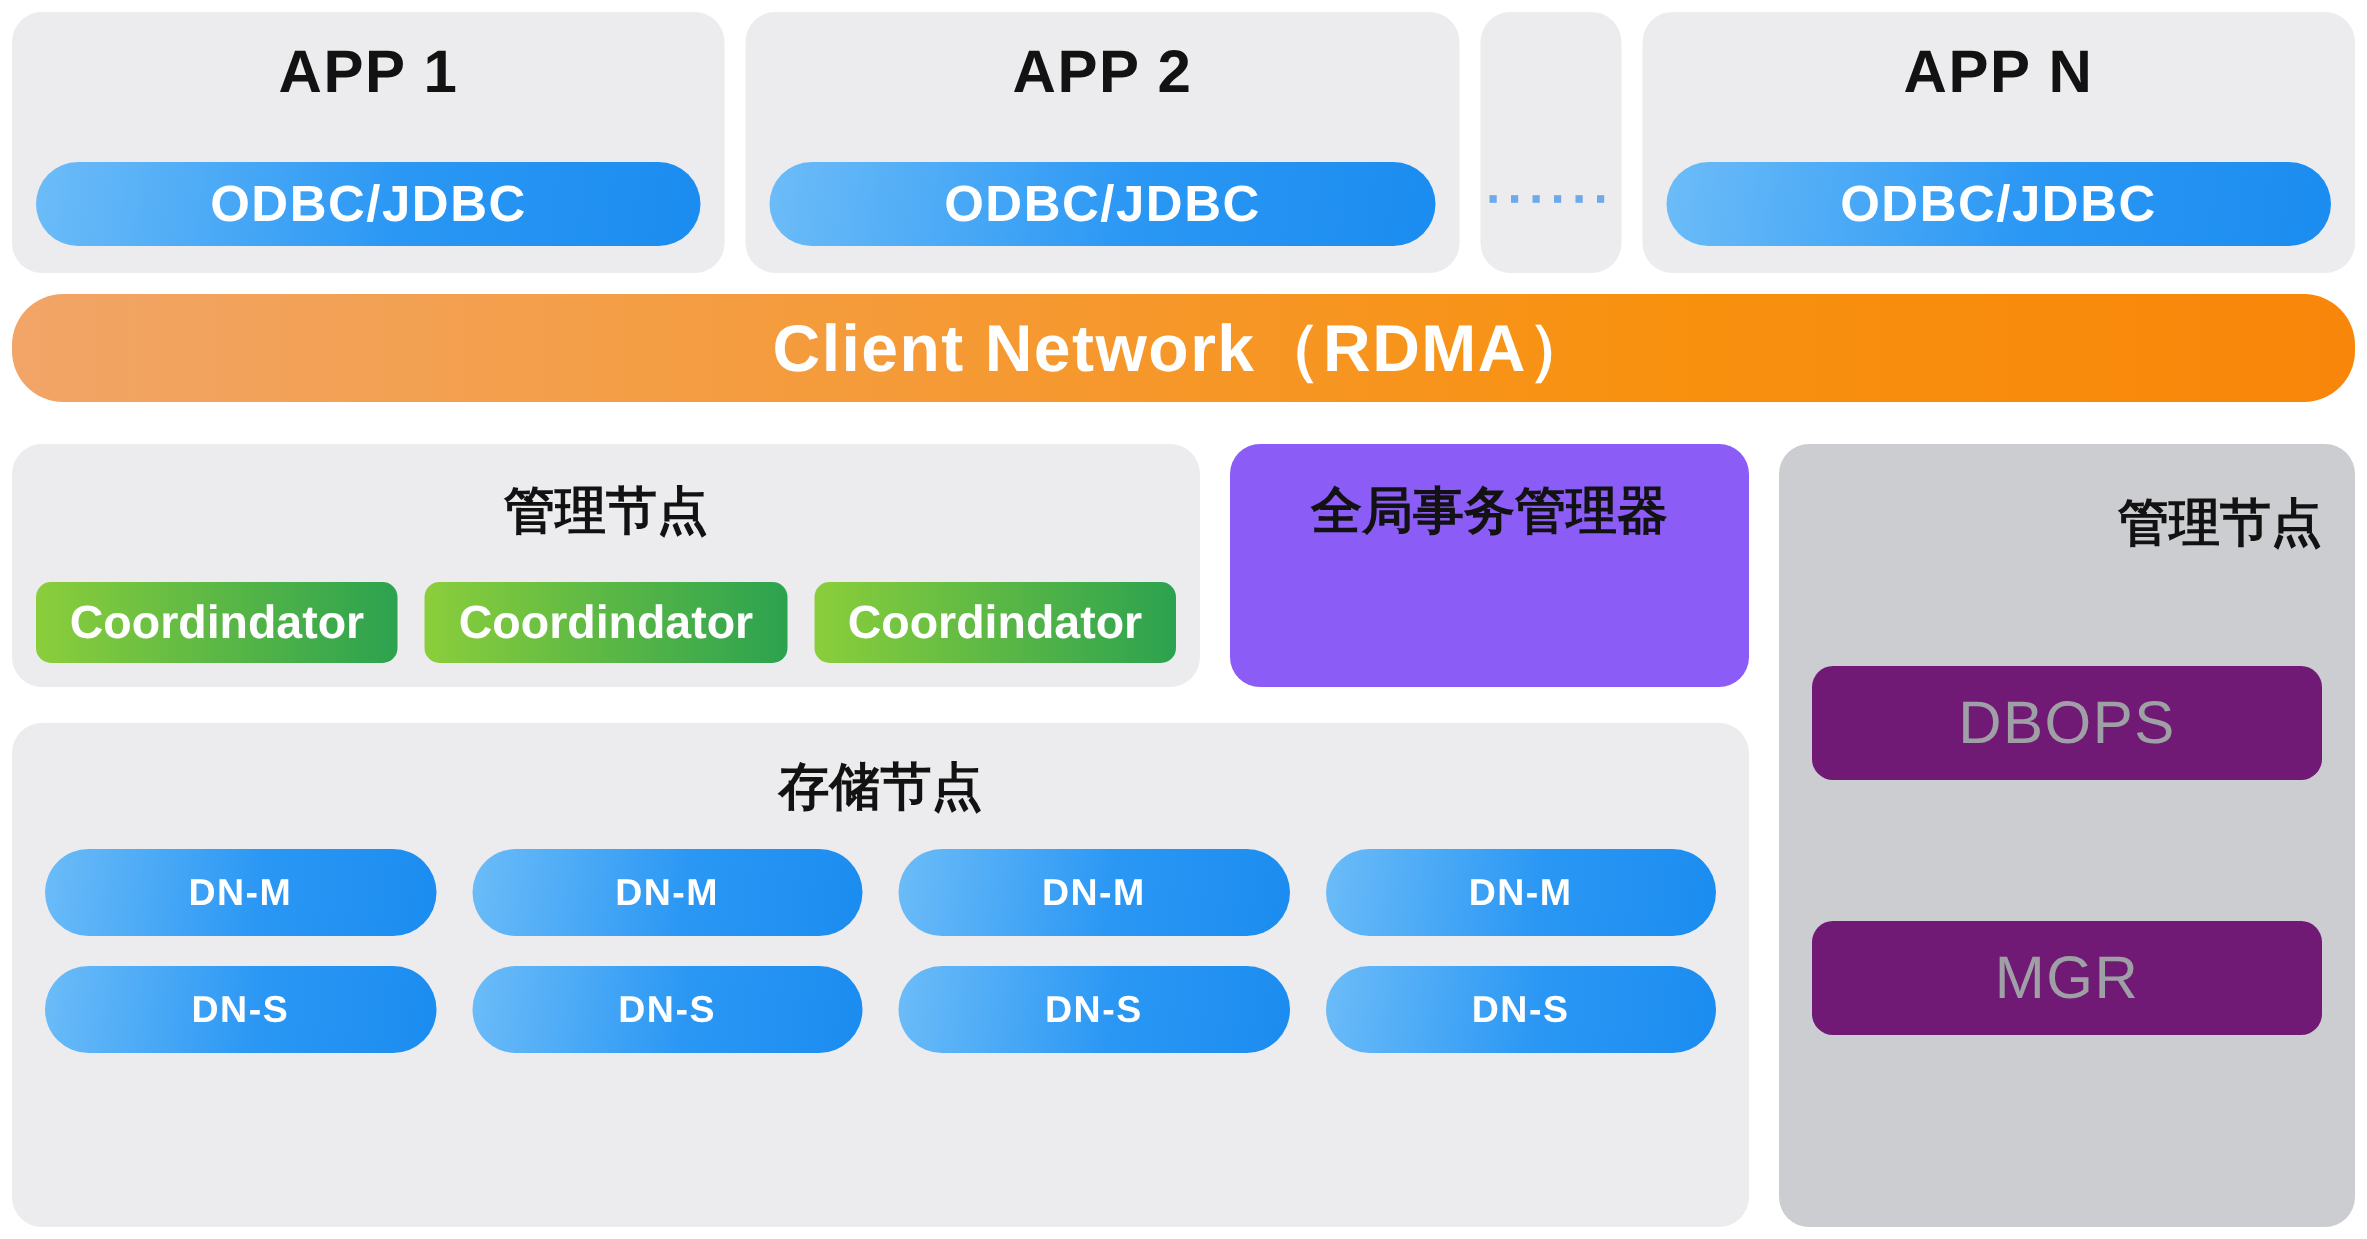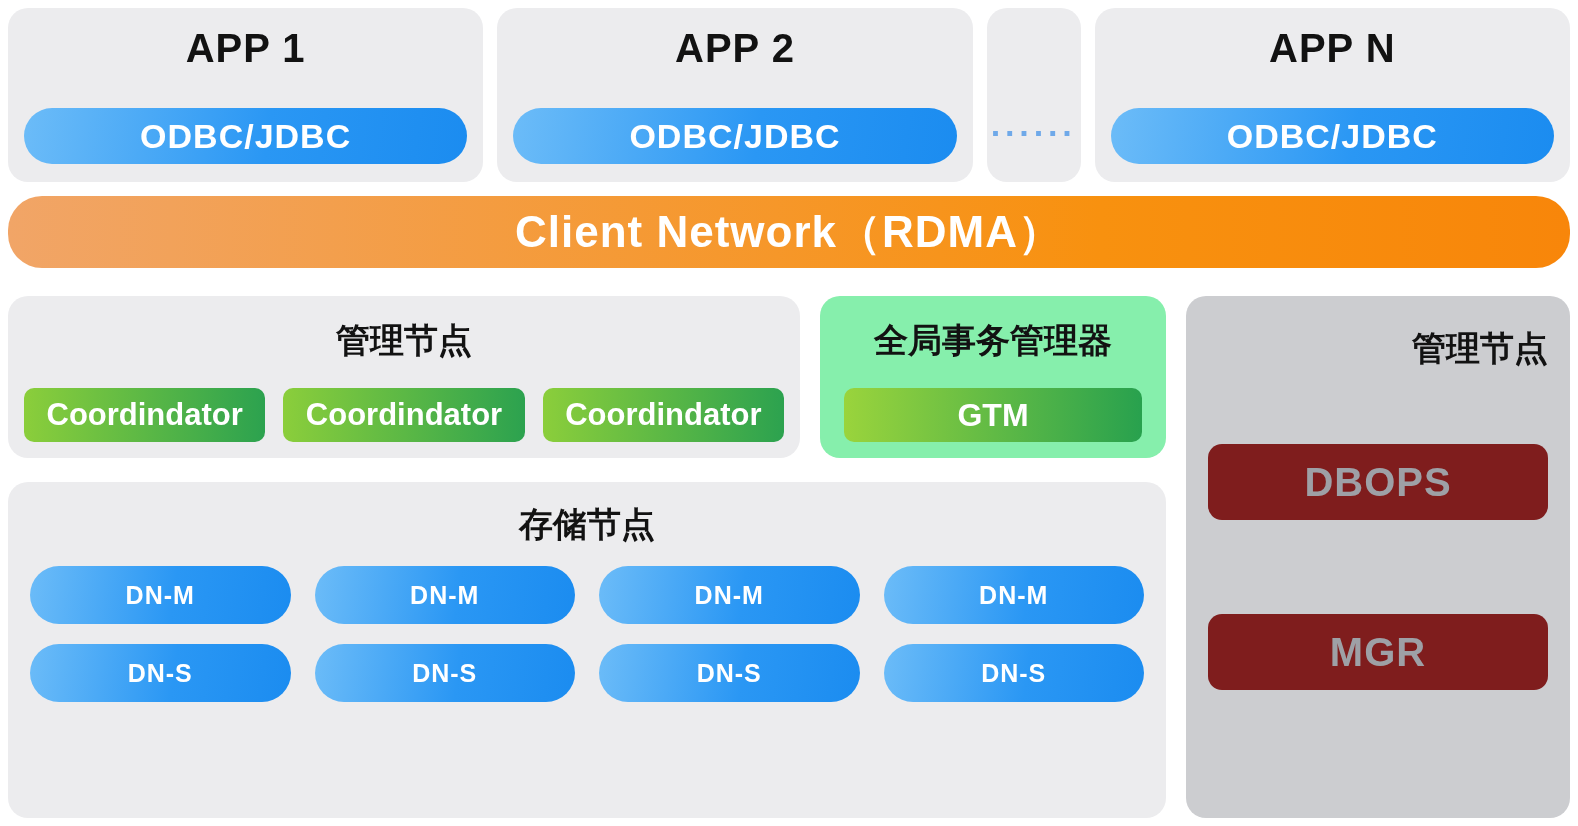--- a/index.html
+++ b/index.html
@@ -74,23 +74,24 @@
   .mid-row { display: flex; gap: 20px; height: 162px; }
 
   .compute-box {
     width: 792px;
     background: #ececee;
     border-radius: 20px;
     padding: 0 16px;
   }
   .gtm-box {
     flex: 1 1 0;
-    background: #86efac;
+    background: #8b5cf6;
     border-radius: 20px;
     padding: 0 24px;
+    font-family: Liberation Mono, monospace;
   }
   .section-title {
     text-align: center;
     font-size: 34px; font-weight: 800;
     margin-top: 22px;
     color: #121212;
   }
   .green-row { display: flex; gap: 18px; margin-top: 24px; align-items: flex-end; }
   .pill-green {
     flex: 1 1 0;
@@ -134,23 +135,23 @@
   .mgmt-box {
     flex: 1 1 0;
     background: #cccdd0;
     border-radius: 20px;
     padding: 0 22px;
   }
   .mgmt-box .section-title { margin-top: 30px; text-align: right; }
   .pill-gray {
     height: 76px;
     border-radius: 14px;
-    background: #7f1d1d;
+    background: #701a75;
     color: #9ea0a6;
-    font-size: 40px; font-weight: 700;
+    font-size: 40px; font-weight: 400;
     display: flex; align-items: center; justify-content: center;
     letter-spacing: 1px;
   }
   .pill-gray.first { margin-top: 72px; }
   .pill-gray.second { margin-top: 94px; }
 </style>
 </head>
 <body>
 
 <div class="canvas">
@@ -184,21 +185,20 @@
           <div class="section-title">管理节点</div>
           <div class="green-row">
             <div class="pill-green">Coordindator</div>
             <div class="pill-green">Coordindator</div>
             <div class="pill-green">Coordindator</div>
           </div>
         </div>
 
         <div class="gtm-box">
           <div class="section-title">全局事务管理器</div>
-          <div class="gtm-pill">GTM</div>
         </div>
       </div>
 
 
       <div class="storage-box">
         <div class="section-title">存储节点</div>
         <div class="dn-row">
           <div class="pill-dn">DN-M</div>
           <div class="pill-dn">DN-M</div>
           <div class="pill-dn">DN-M</div>

